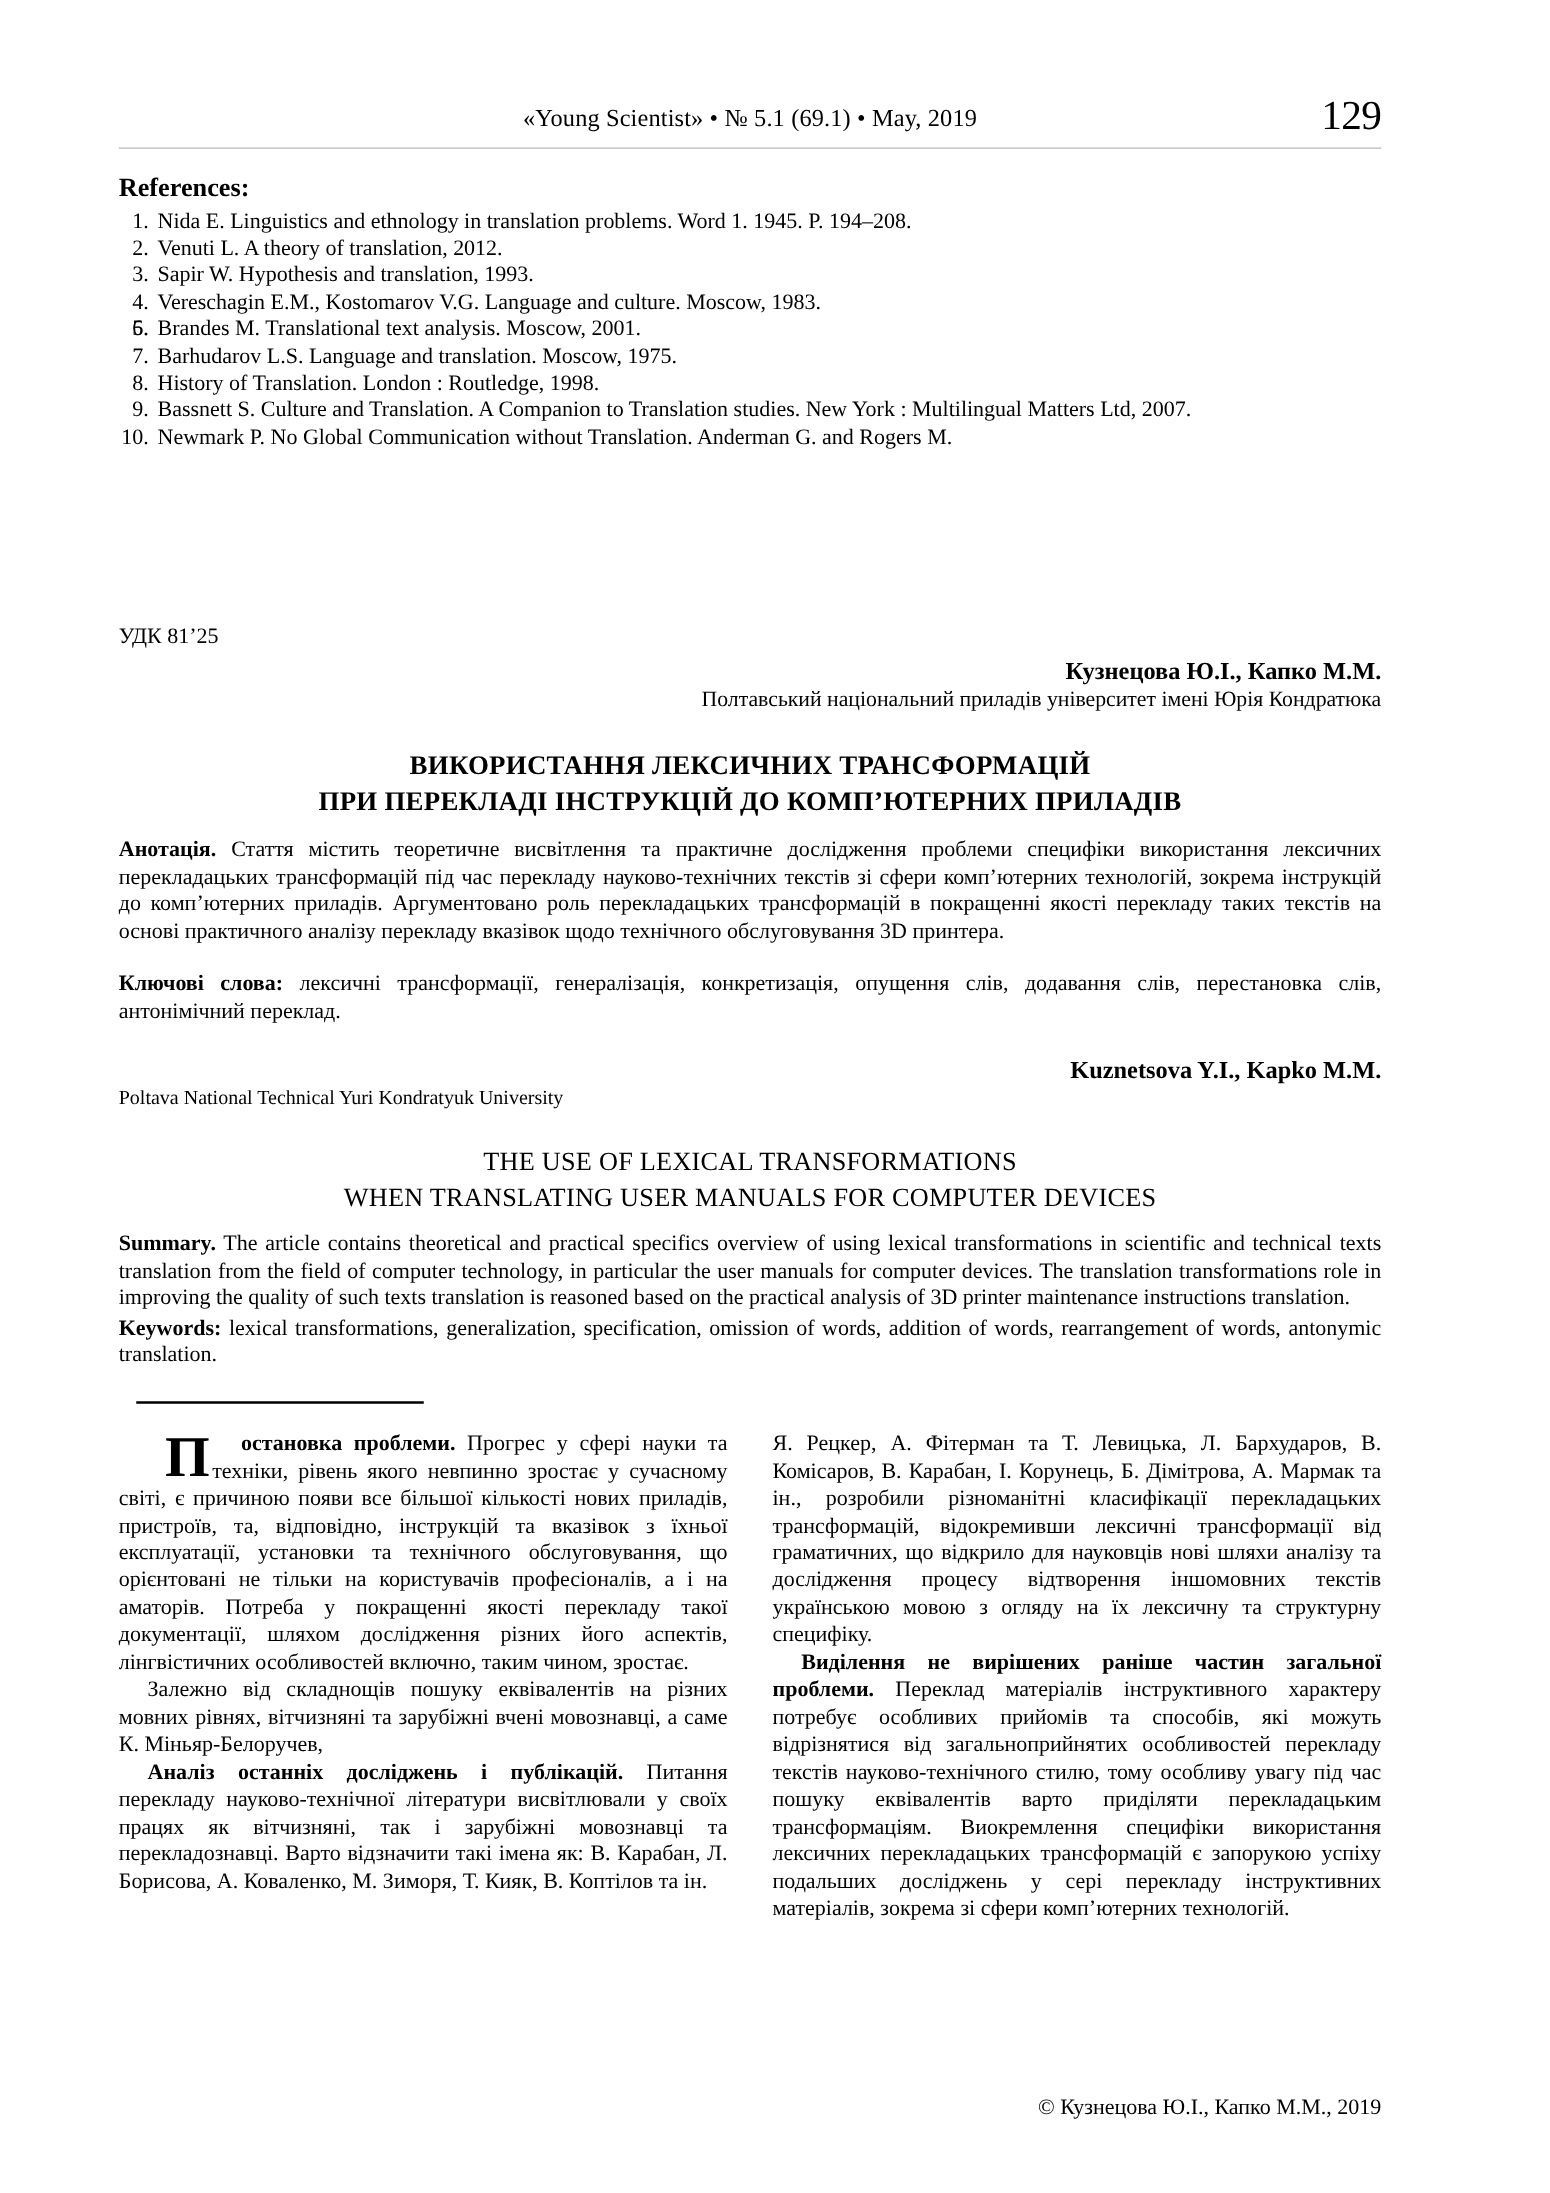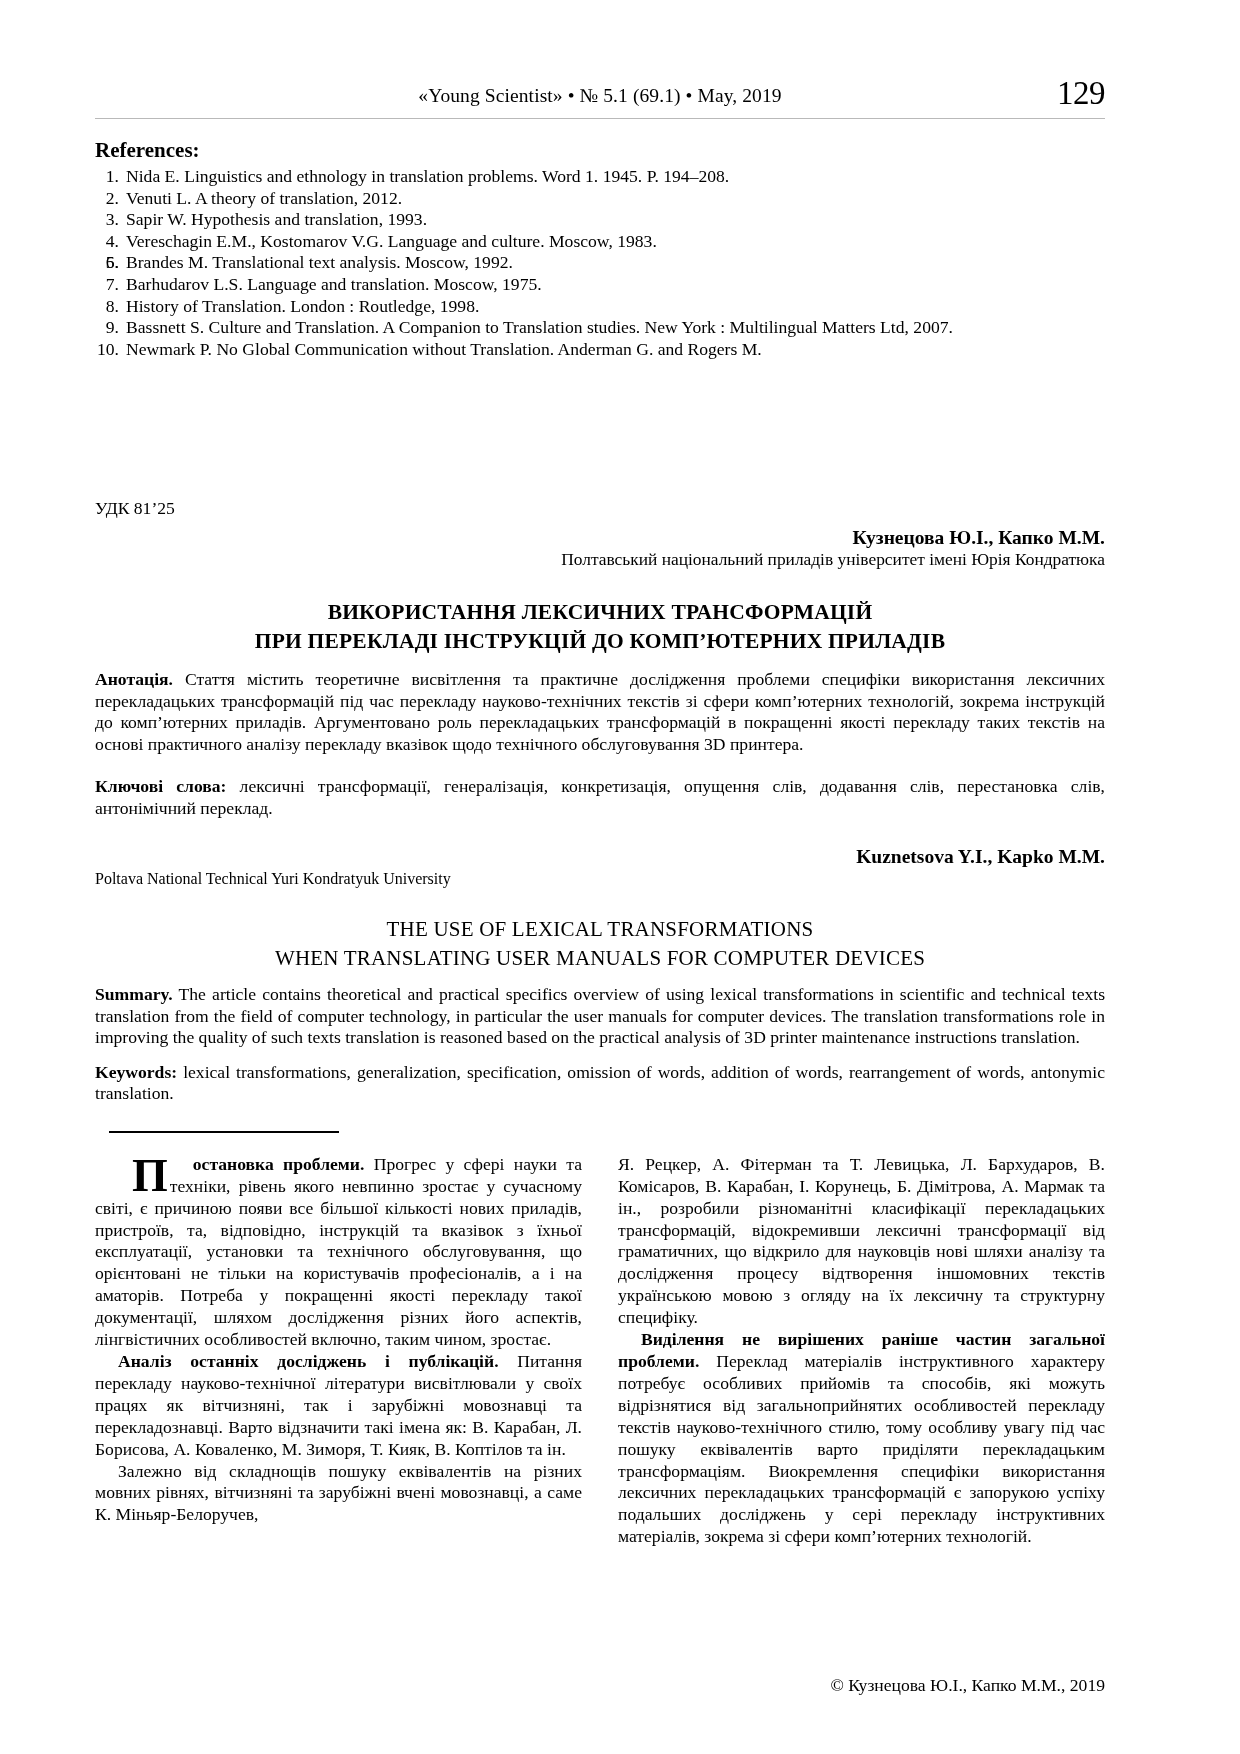--- a/index.html
+++ b/index.html
@@ -137,21 +137,21 @@
     line-height: 29px;
     margin-top: 26px;
     letter-spacing: .2px;
   }
   .abs-en {
     font-size: 17.6px;
     line-height: 21.5px;
     text-align: justify;
     margin-top: 11px;
   }
-  .abs-en + .abs-en { margin-top: 13px; }
+  .abs-en + .abs-en { margin-top: 3px; }
 
   .footrule {
     width: 230px;
     border-top: 2.2px solid #000;
     margin: 26px 0 0 14px;
   }
 
   
   .cols {
     margin-top: 21px;
@@ -204,21 +204,21 @@
     <div class="runhead-rule"></div>
   </div>
 
   <div class="refs-heading">References:</div>
   <ol class="refs">
     <li><span class="num">1.</span><span>Nida E. Linguistics and ethnology in translation problems. Word 1. 1945. P. 194–208.</span></li>
     <li><span class="num">2.</span><span>Venuti L. A theory of translation, 2012.</span></li>
     <li><span class="num">3.</span><span>Sapir W. Hypothesis and translation, 1993.</span></li>
     <li><span class="num">4.</span><span>Vereschagin E.M., Kostomarov V.G. Language and culture. Moscow, 1983.</span></li>
     <li><span class="num">5.</span></li>
-    <li><span class="num">6.</span><span>Brandes M. Translational text analysis. Moscow, 1992.</span></li>
+    <li><span class="num">6.</span><span>Brandes M. Translational text analysis. Moscow, 2001.</span></li>
     <li><span class="num">7.</span><span>Barhudarov L.S. Language and translation. Moscow, 1975.</span></li>
     <li><span class="num">8.</span><span>History of Translation. London : Routledge, 1998.</span></li>
     <li><span class="num">9.</span><span>Bassnett S. Culture and Translation. A Companion to Translation studies. New York : Multilingual Matters Ltd, 2007.</span></li>
     <li><span class="num">10.</span><span>Newmark P. No Global Communication without Translation. Anderman G. and Rogers M.</span></li>
   </ol>
 
   <div class="gap-1"></div>
 
   <div class="udk">УДК 81’25</div>
   <div class="authors-ua">Кузнецова Ю.І., Капко М.М.</div>
@@ -251,23 +251,23 @@
     <b>Keywords:</b><span> lexical transformations, generalization, specification, omission of words, addition of words, rearrangement of words, antonymic translation.</span>
   </div>
 
   <div class="footrule"></div>
 
   <div class="cols">
 
     <div class="col">
       <p class="dropcap-para"><span class="dropcap">П</span><b>остановка проблеми.</b><span> Прогрес у сфері науки та техніки, рівень якого невпинно зростає у сучасному світі, є причиною появи все більшої кількості нових приладів, пристроїв, та, відповідно, інструкцій та вказівок з їхньої експлуатації, установки та технічного обслуговування, що орієнтовані не тільки на користувачів професіоналів, а і на аматорів. Потреба у покращенні якості перекладу такої документації, шляхом дослідження різних його аспектів, лінгвістичних особливостей включно, таким чином, зростає.</span></p>
 
+      <p><span>Залежно від складнощів пошуку еквівалентів на різних мовних рівнях, вітчизняні та зарубіжні вчені мовознавці, а саме К. Міньяр-Белоручев,</span></p>
+
       <p><b>Аналіз останніх досліджень і публікацій.</b><span> Питання перекладу науково-технічної літератури висвітлювали у своїх працях як вітчизняні, так і зарубіжні мовознавці та перекладознавці. Варто відзначити такі імена як: В. Карабан, Л. Борисова, А. Коваленко, М. Зиморя, Т. Кияк, В. Коптілов та ін.</span></p>
-
-      <p><span>Залежно від складнощів пошуку еквівалентів на різних мовних рівнях, вітчизняні та зарубіжні вчені мовознавці, а саме К. Міньяр-Белоручев,</span></p>
     </div>
 
     <div class="col">
       <p class="noindent"><span>Я. Рецкер, А. Фітерман та Т. Левицька, Л. Бархударов, В. Комісаров, В. Карабан, І. Корунець, Б. Дімітрова, А. Мармак та ін., розробили різноманітні класифікації перекладацьких трансформацій, відокремивши лексичні трансформації від граматичних, що відкрило для науковців нові шляхи аналізу та дослідження процесу відтворення іншомовних текстів українською мовою з огляду на їх лексичну та структурну специфіку.</span></p>
 
       <p><b>Виділення не вирішених раніше частин загальної проблеми.</b><span> Переклад матеріалів інструктивного характеру потребує особливих прийомів та способів, які можуть відрізнятися від загальноприйнятих особливостей перекладу текстів науково-технічного стилю, тому особливу увагу під час пошуку еквівалентів варто приділяти перекладацьким трансформаціям. Виокремлення специфіки використання лексичних перекладацьких трансформацій є запорукою успіху подальших досліджень у сері перекладу інструктивних матеріалів, зокрема зі сфери комп’ютерних технологій.</span></p>
     </div>
 
   </div>
 

